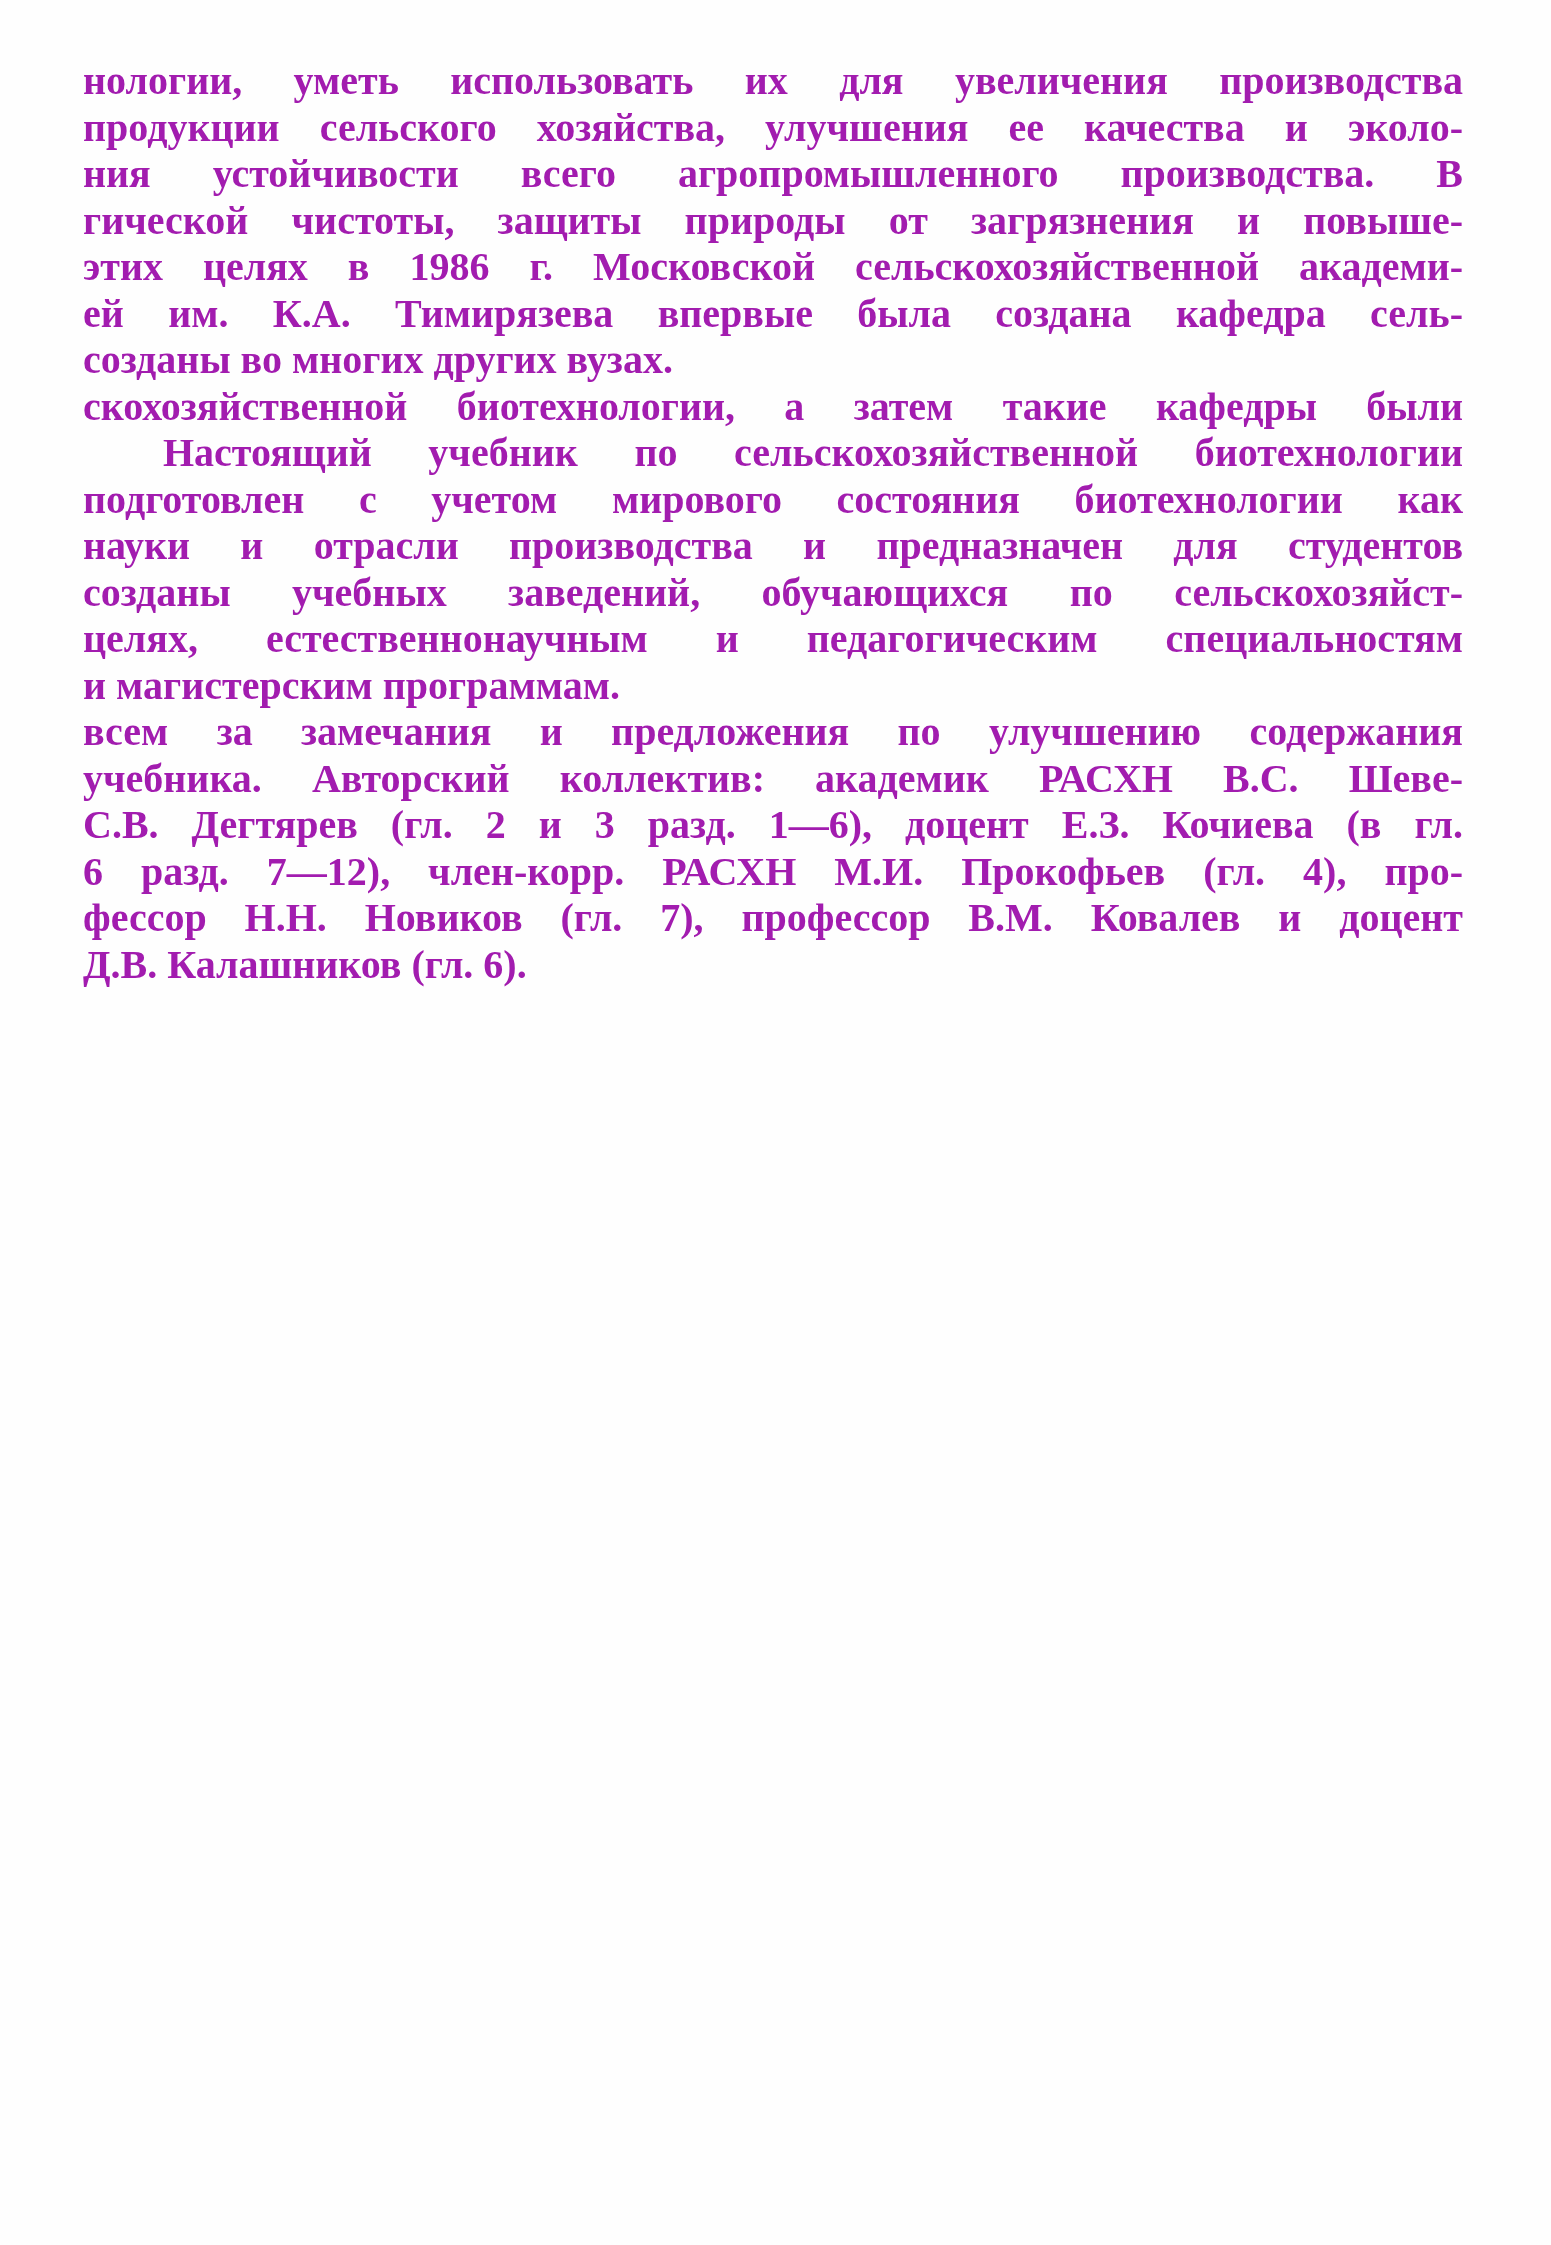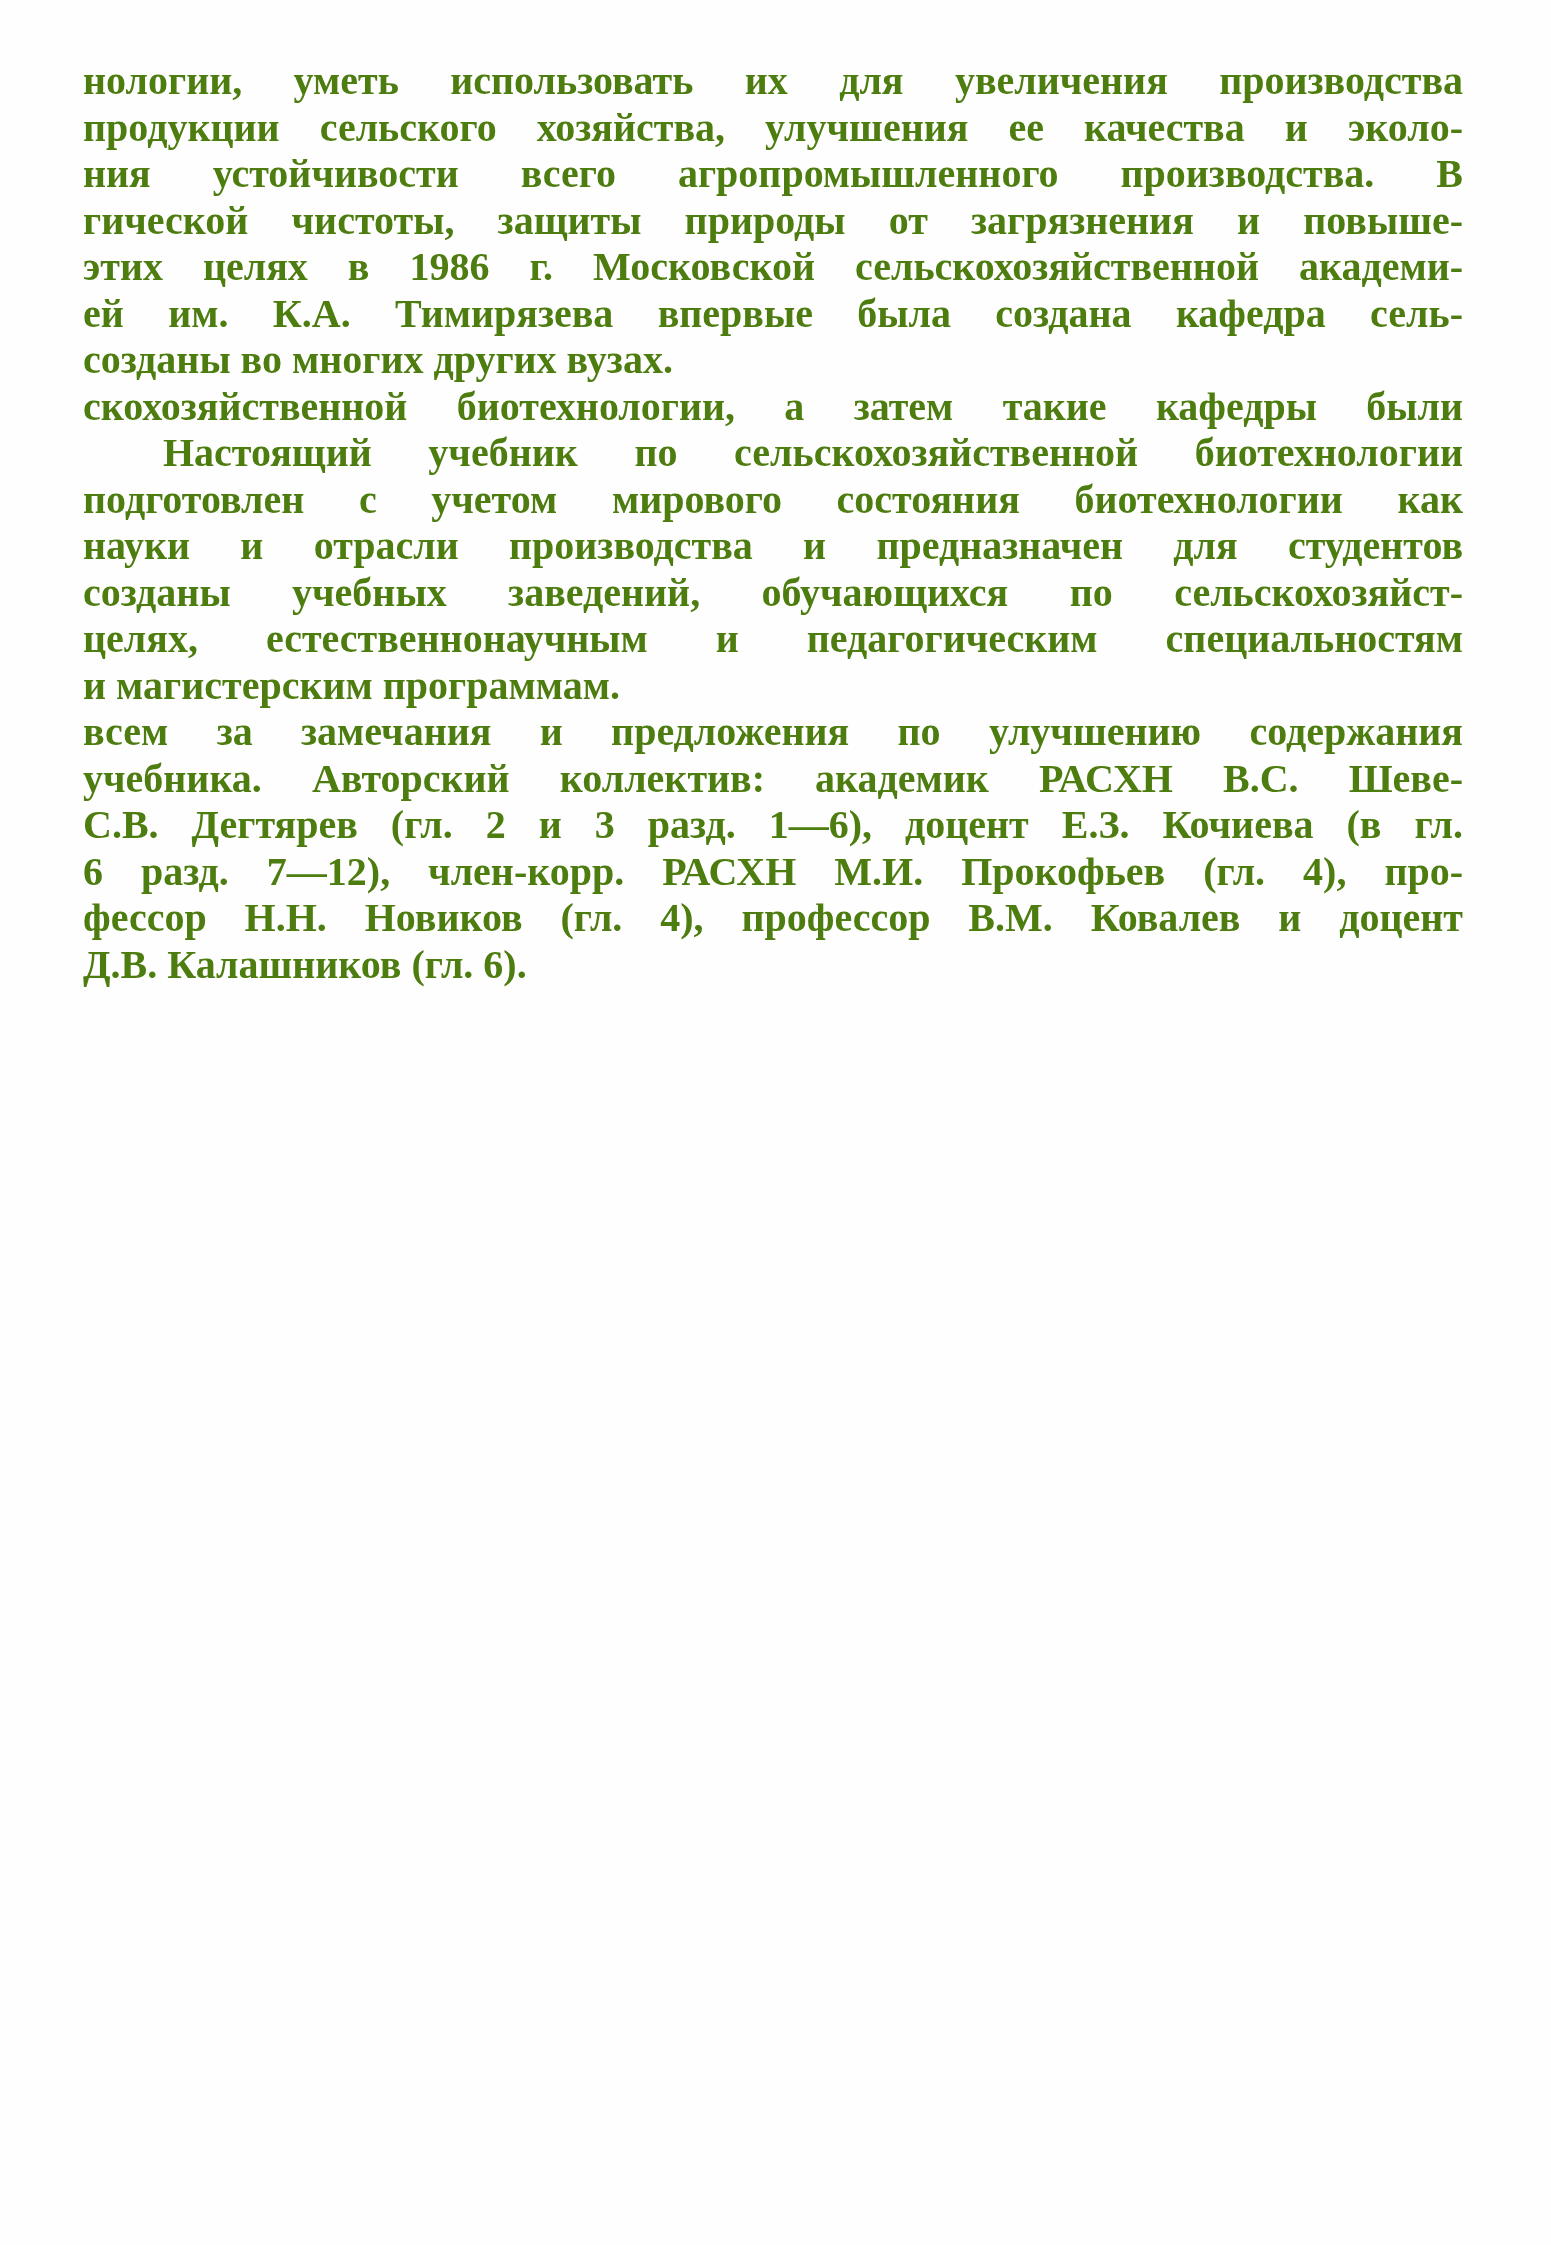--- a/index.html
+++ b/index.html
@@ -12,21 +12,21 @@
     width: 1551px;
     height: 2245px;
     background: #fefefe;
     overflow: hidden;
   }
   .text-block {
     position: absolute;
     left: 83px;
     top: 58px;
     width: 1380px;
-    color: #4d7c0f;
+    color: #a21caf;
     font-family: "Liberation Serif", "DejaVu Serif", serif;
     font-weight: 700;
     font-size: 40px;
   }
   .para {
     margin: 0;
     padding: 0;
   }
   .line {
     line-height: 46.5px;
@@ -68,18 +68,18 @@
       <div class="line">созданы учебных заведений, обучающихся по сельскохозяйст-</div>
       <div class="line">целях, естественнонаучным и педагогическим специальностям</div>
       <div class="line para-last">и магистерским программам.</div>
     </div>
 
     <div class="para">
       <div class="line">всем за замечания и предложения по улучшению содержания</div>
       <div class="line">учебника. Авторский коллектив: академик РАСХН В.С. Шеве-</div>
       <div class="line">С.В. Дегтярев (гл. 2 и 3 разд. 1—6), доцент Е.З. Кочиева (в гл.</div>
       <div class="line">6 разд. 7—12), член-корр. РАСХН М.И. Прокофьев (гл. 4), про-</div>
-      <div class="line">фессор Н.Н. Новиков (гл. 4), профессор В.М. Ковалев и доцент</div>
+      <div class="line">фессор Н.Н. Новиков (гл. 7), профессор В.М. Ковалев и доцент</div>
       <div class="line para-last">Д.В. Калашников (гл. 6).</div>
     </div>
 
   </div>
 </div>
 
 </body></html>

